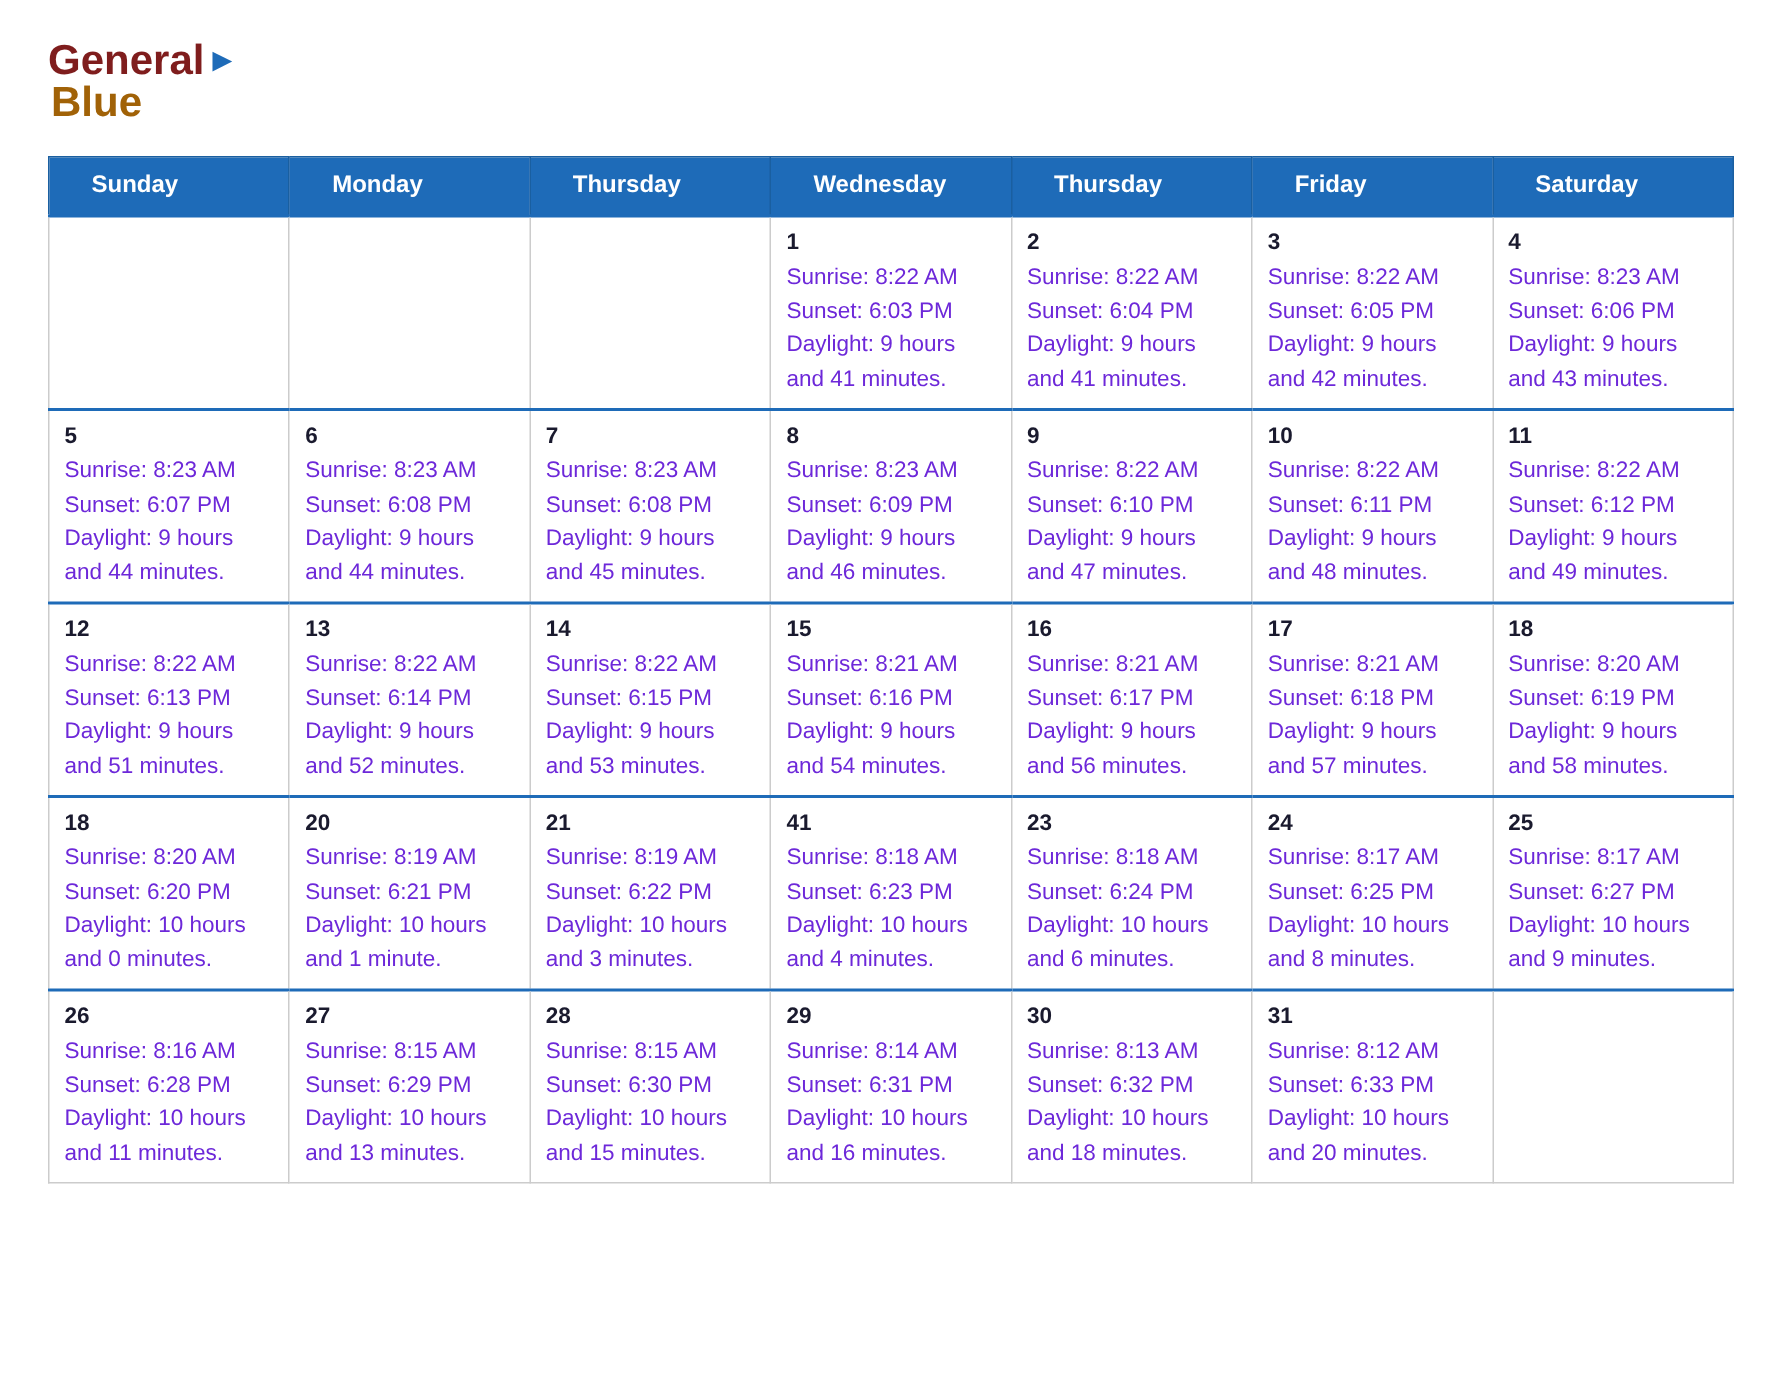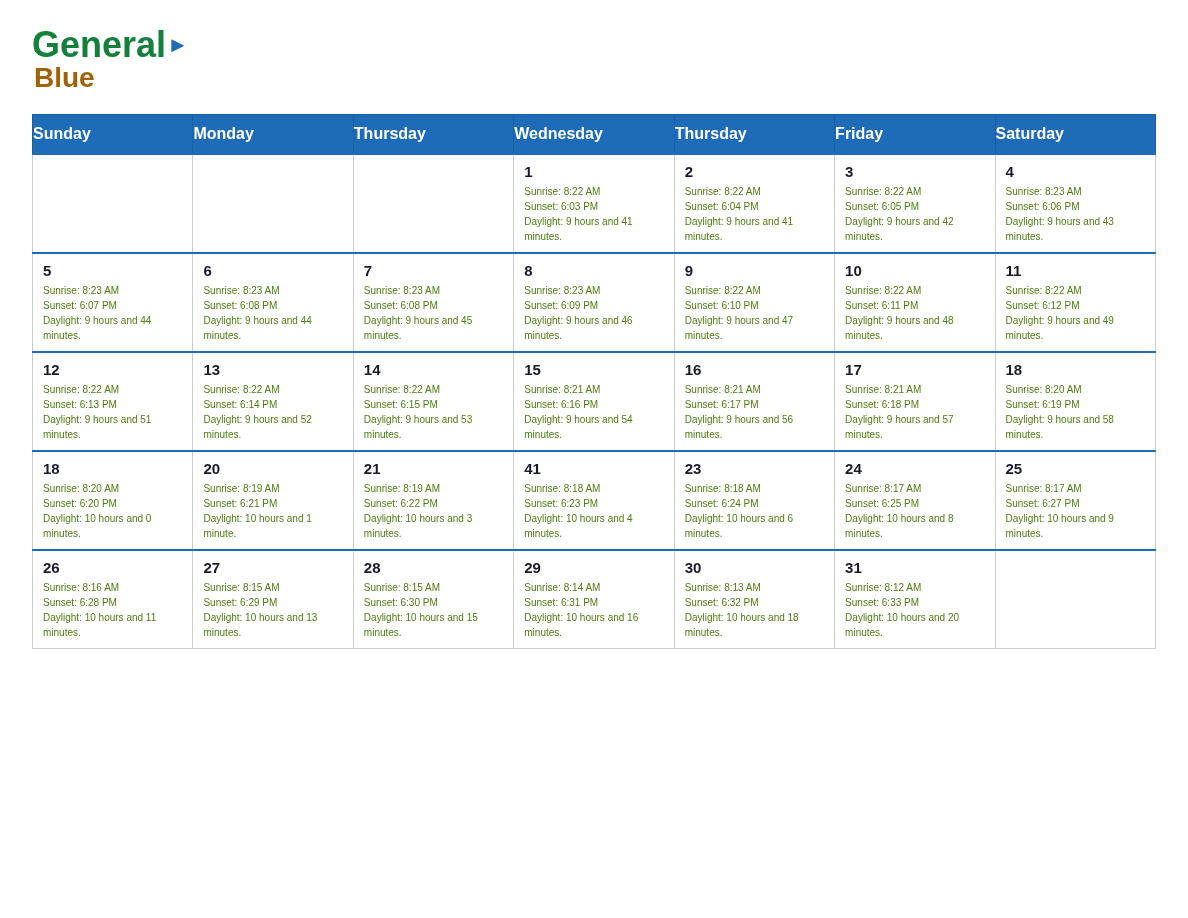--- a/index.html
+++ b/index.html
@@ -22,22 +22,22 @@
       align-items: flex-start;
     }
     .logo-text {
       display: flex;
       align-items: center;
       font-size: 28px;
       font-weight: bold;
       color: #1a1a2e;
     }
     .logo-general {
-      color: #15803d;
-      font-size: 36px;
+      color: #7f1d1d;
+      font-size: 28px;
       font-weight: bold;
     }
     .logo-arrow {
       color: #1e6bb8;
       font-size: 22px;
       margin: 0 1px;
     }
     .logo-blue {
       color: #a16207;
       font-size: 28px;
@@ -59,21 +59,21 @@
     }
     .calendar {
       width: 100%;
       border-collapse: collapse;
       border: 1px solid #ccc;
     }
     .calendar th {
       background-color: #1e6bb8;
       color: #fff;
       text-align: left;
-      padding: 10px 0;
+      padding: 10px 28px;
       font-size: 16px;
       font-weight: bold;
       border: 1px solid #1a5fa0;
     }
     .calendar td {
       vertical-align: top;
       padding: 8px 10px;
       border: 1px solid #ccc;
       font-size: 13px;
       color: #333;
@@ -81,22 +81,22 @@
       min-height: 90px;
     }
     .calendar td .day-num {
       font-size: 15px;
       font-weight: bold;
       color: #1a1a2e;
       margin-bottom: 4px;
       display: block;
     }
     .calendar td .day-info {
-      font-size: 10px;
-      color: #4d7c0f;
+      font-size: 15px;
+      color: #6d28d9;
       line-height: 1.5;
     }
     .calendar tr.week-row td {
       border-top: 2px solid #1e6bb8;
     }
     .empty-cell {
       background: #fff;
     }
   </style>
 </head>

